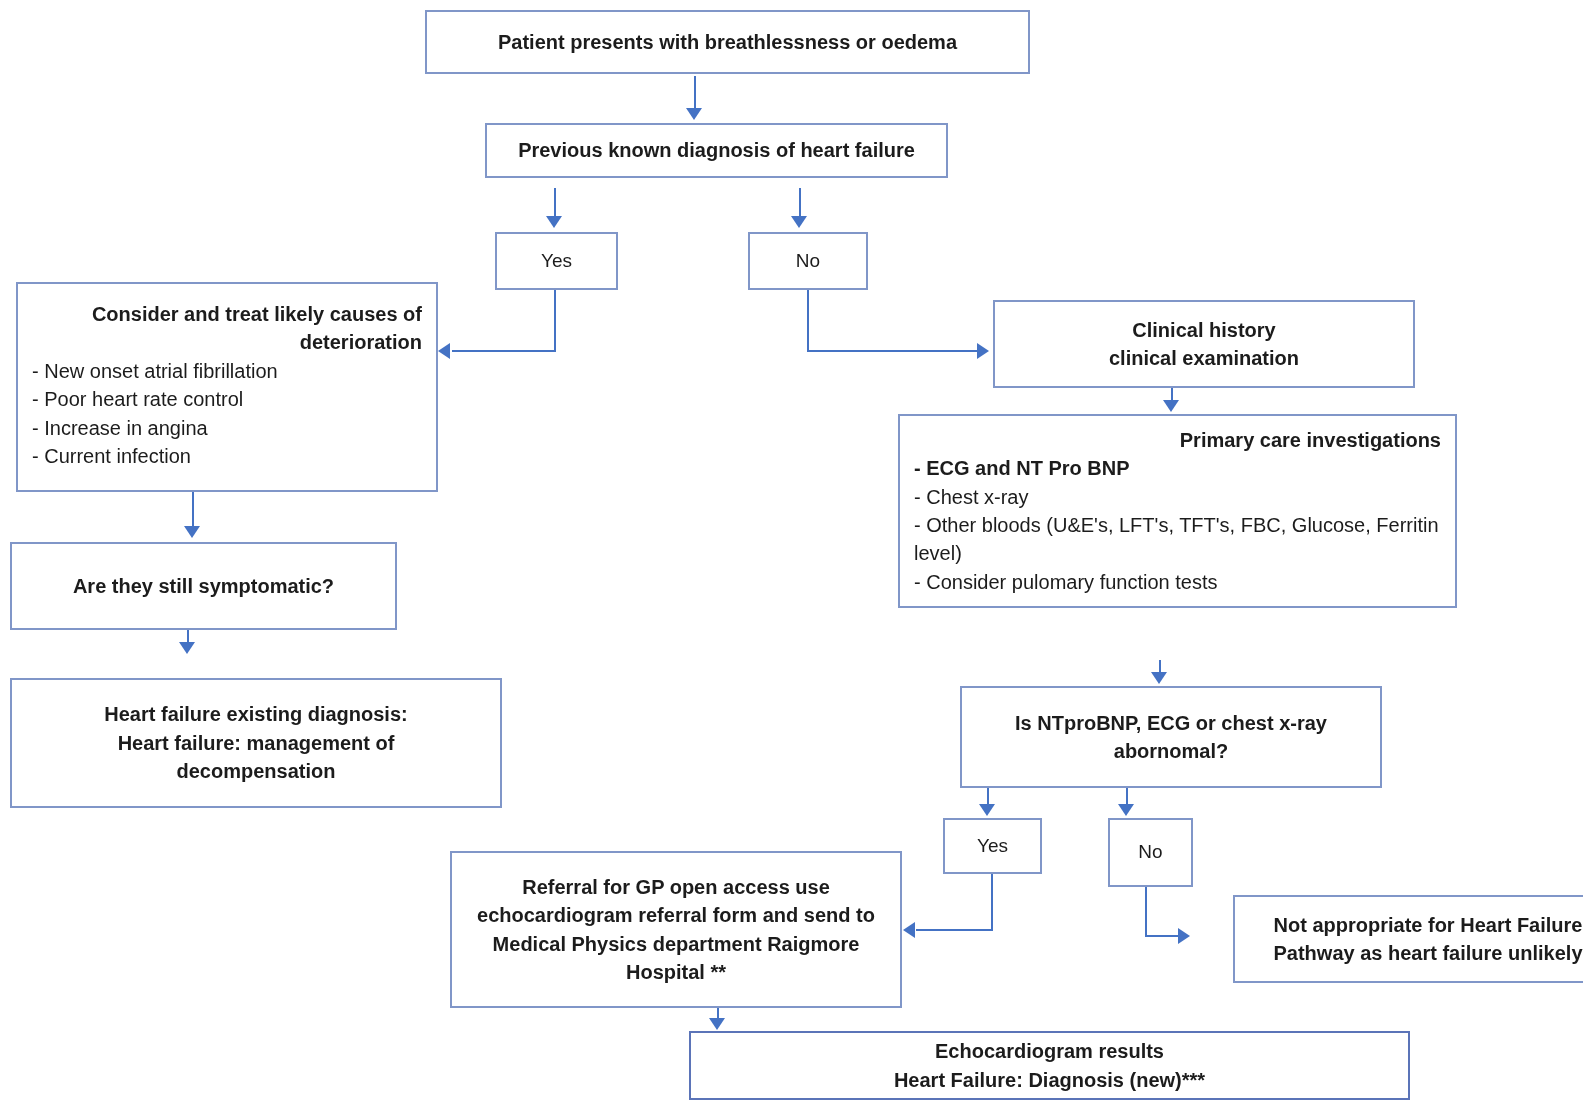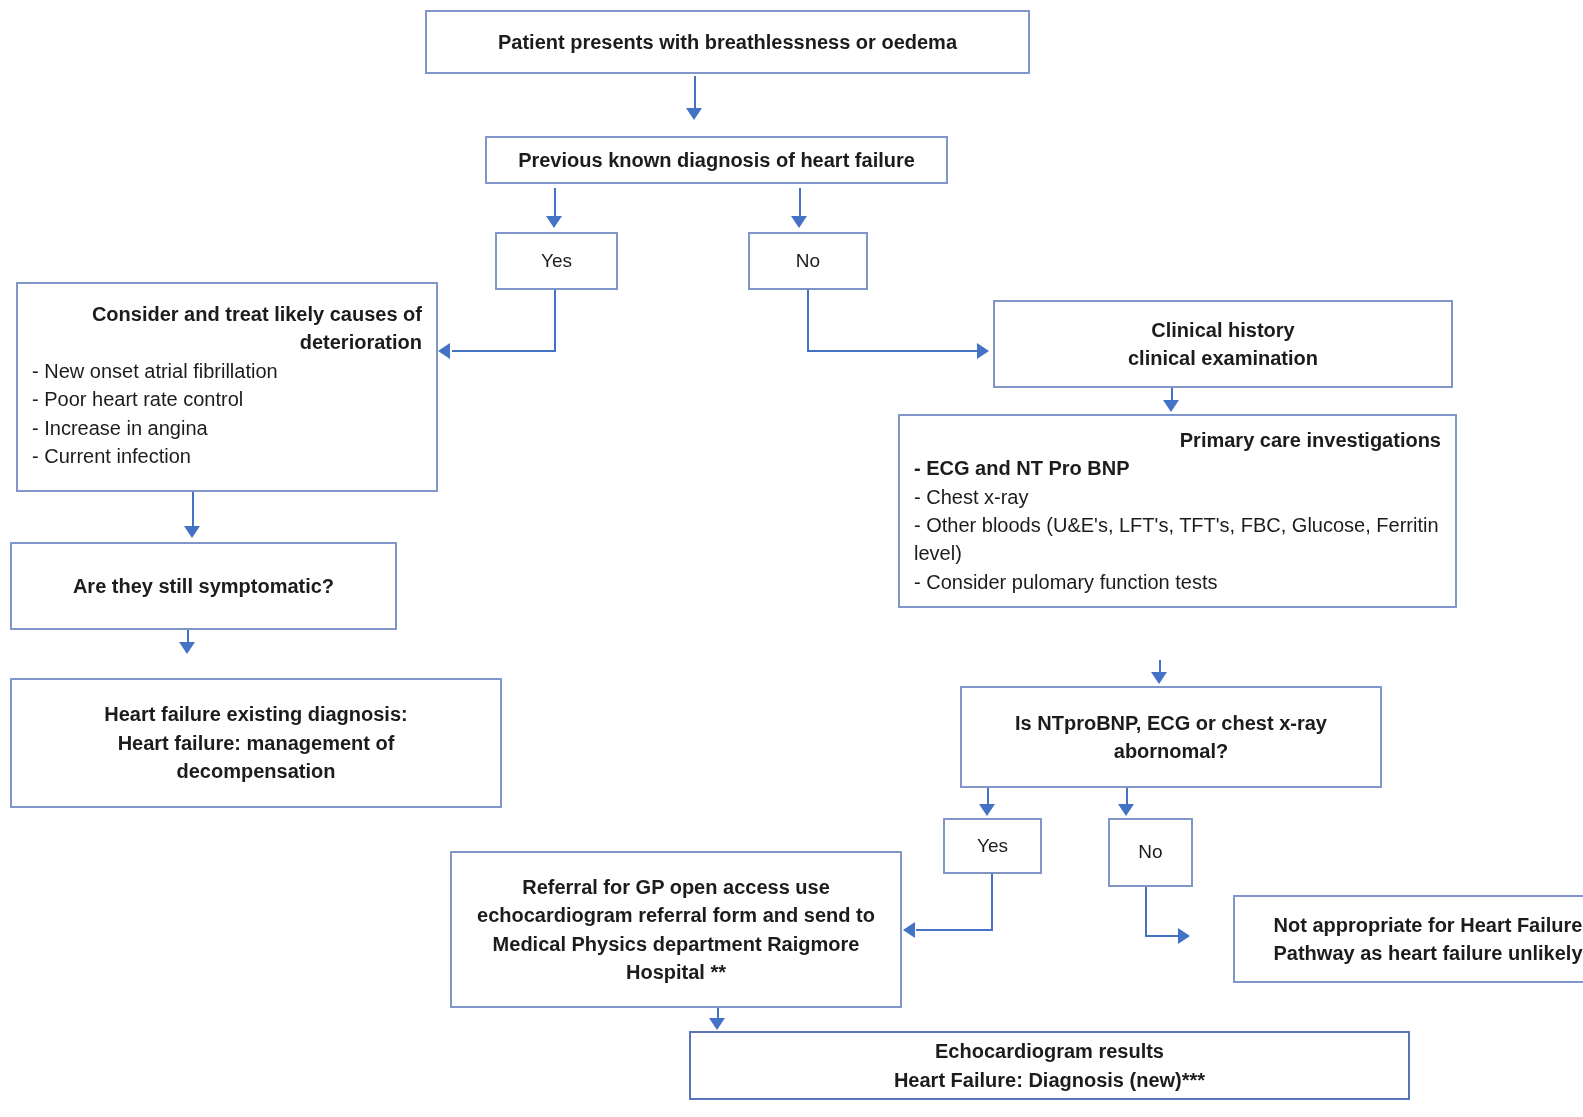--- a/index.html
+++ b/index.html
@@ -50,42 +50,42 @@
     border-left:12px solid var(--arrow);}
   .echo-border{border-color:#5b74b8;}
 </style>
 </head>
 <body>
 
 <div class="canvas">
 
   <div class="node" style="left:425px;top:10px;width:605px;height:64px;">Patient presents with breathlessness or oedema</div>
 
-  <div class="node" style="left:485px;top:136px;width:463px;height:48px;">Previous known diagnosis of heart failure</div>
+  <div class="node" style="left:485px;top:123px;width:463px;height:55px;">Previous known diagnosis of heart failure</div>
 
   <div class="node plain" style="left:495px;top:232px;width:123px;height:58px;">Yes</div>
 
   <div class="node plain" style="left:748px;top:232px;width:120px;height:58px;">No</div>
 
   <div class="node listbox" style="left:16px;top:282px;width:422px;height:210px;justify-content:flex-start;padding-top:16px;">
     <div class="title">Consider and treat likely causes of deterioration</div>
     <div class="item">- New onset atrial fibrillation</div>
     <div class="item">- Poor heart rate control</div>
     <div class="item">- Increase in angina</div>
     <div class="item">- Current infection</div>
   </div>
 
   <div class="node" style="left:10px;top:542px;width:387px;height:88px;">Are they still symptomatic?</div>
 
   <div class="node" style="left:10px;top:678px;width:492px;height:130px;">
     <div>Heart failure existing diagnosis:</div>
     <div>Heart failure: management of decompensation</div>
   </div>
 
-  <div class="node" style="left:993px;top:300px;width:460px;height:88px;">
+  <div class="node" style="left:993px;top:300px;width:422px;height:88px;">
     <div>Clinical history</div>
     <div>clinical examination</div>
   </div>
 
   <div class="node listbox" style="left:898px;top:414px;width:559px;height:194px;">
     <div class="title">Primary care investigations</div>
     <div class="item bold">- ECG and NT Pro BNP</div>
     <div class="item">- Chest x-ray</div>
     <div class="item">- Other bloods (U&amp;E's, LFT's, TFT's, FBC, Glucose, Ferritin level)</div>
     <div class="item">- Consider pulomary function tests</div>

